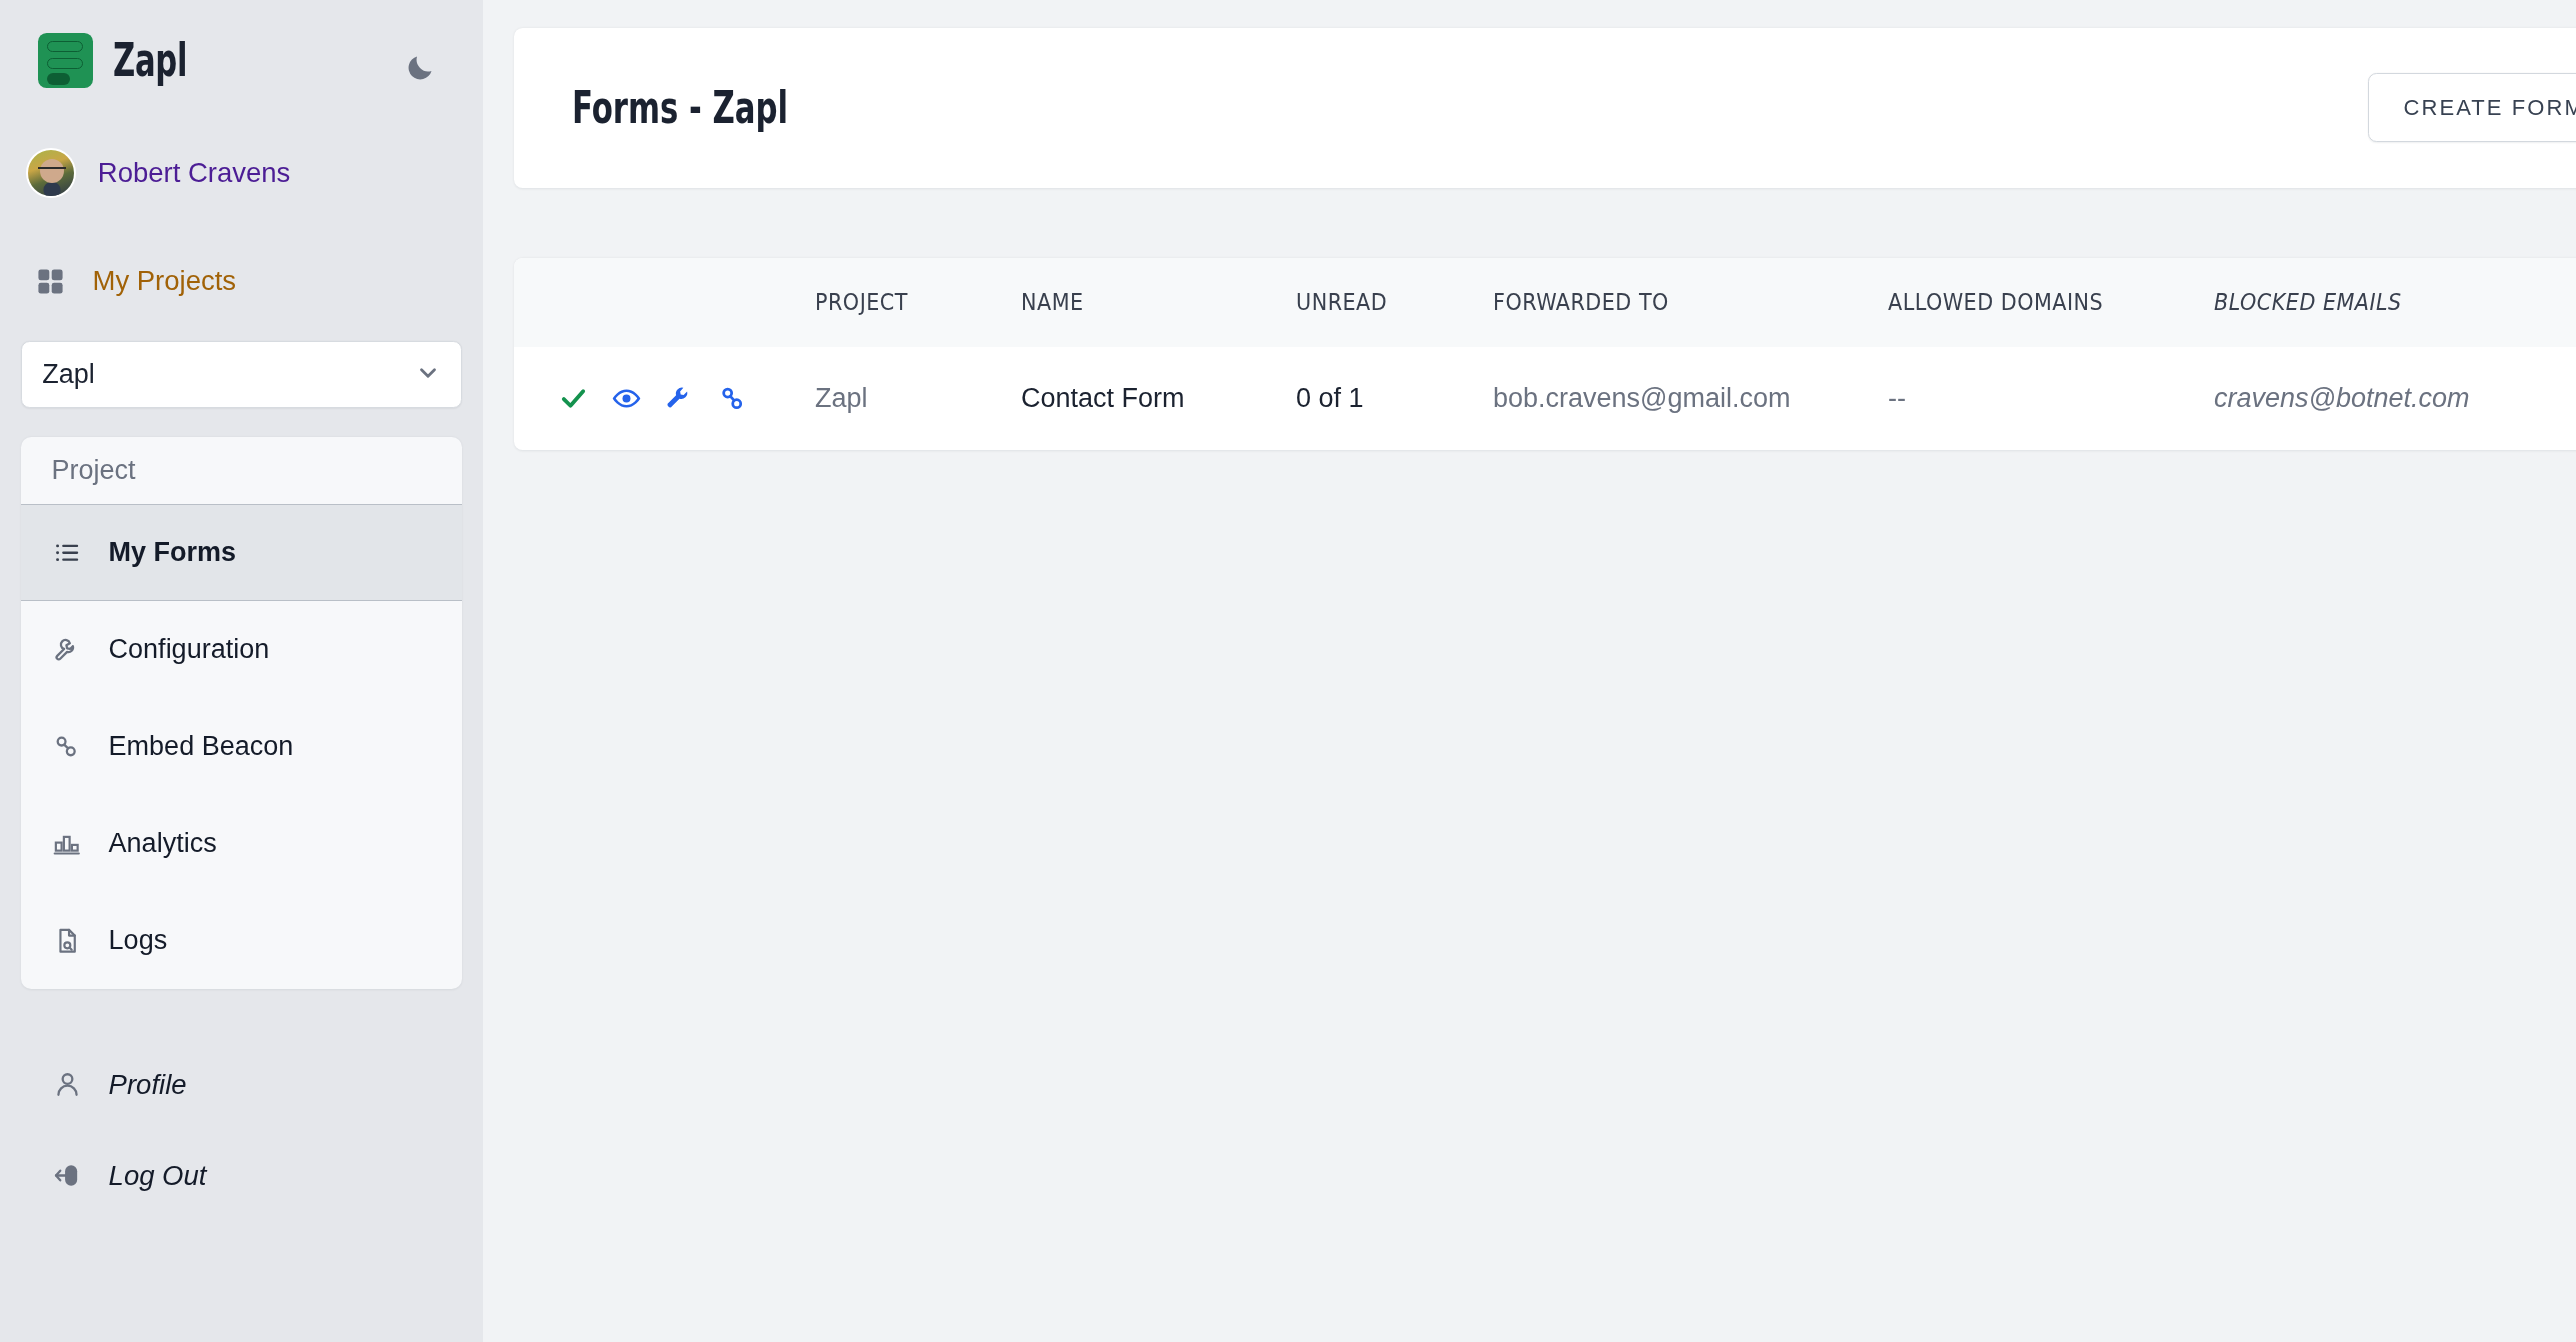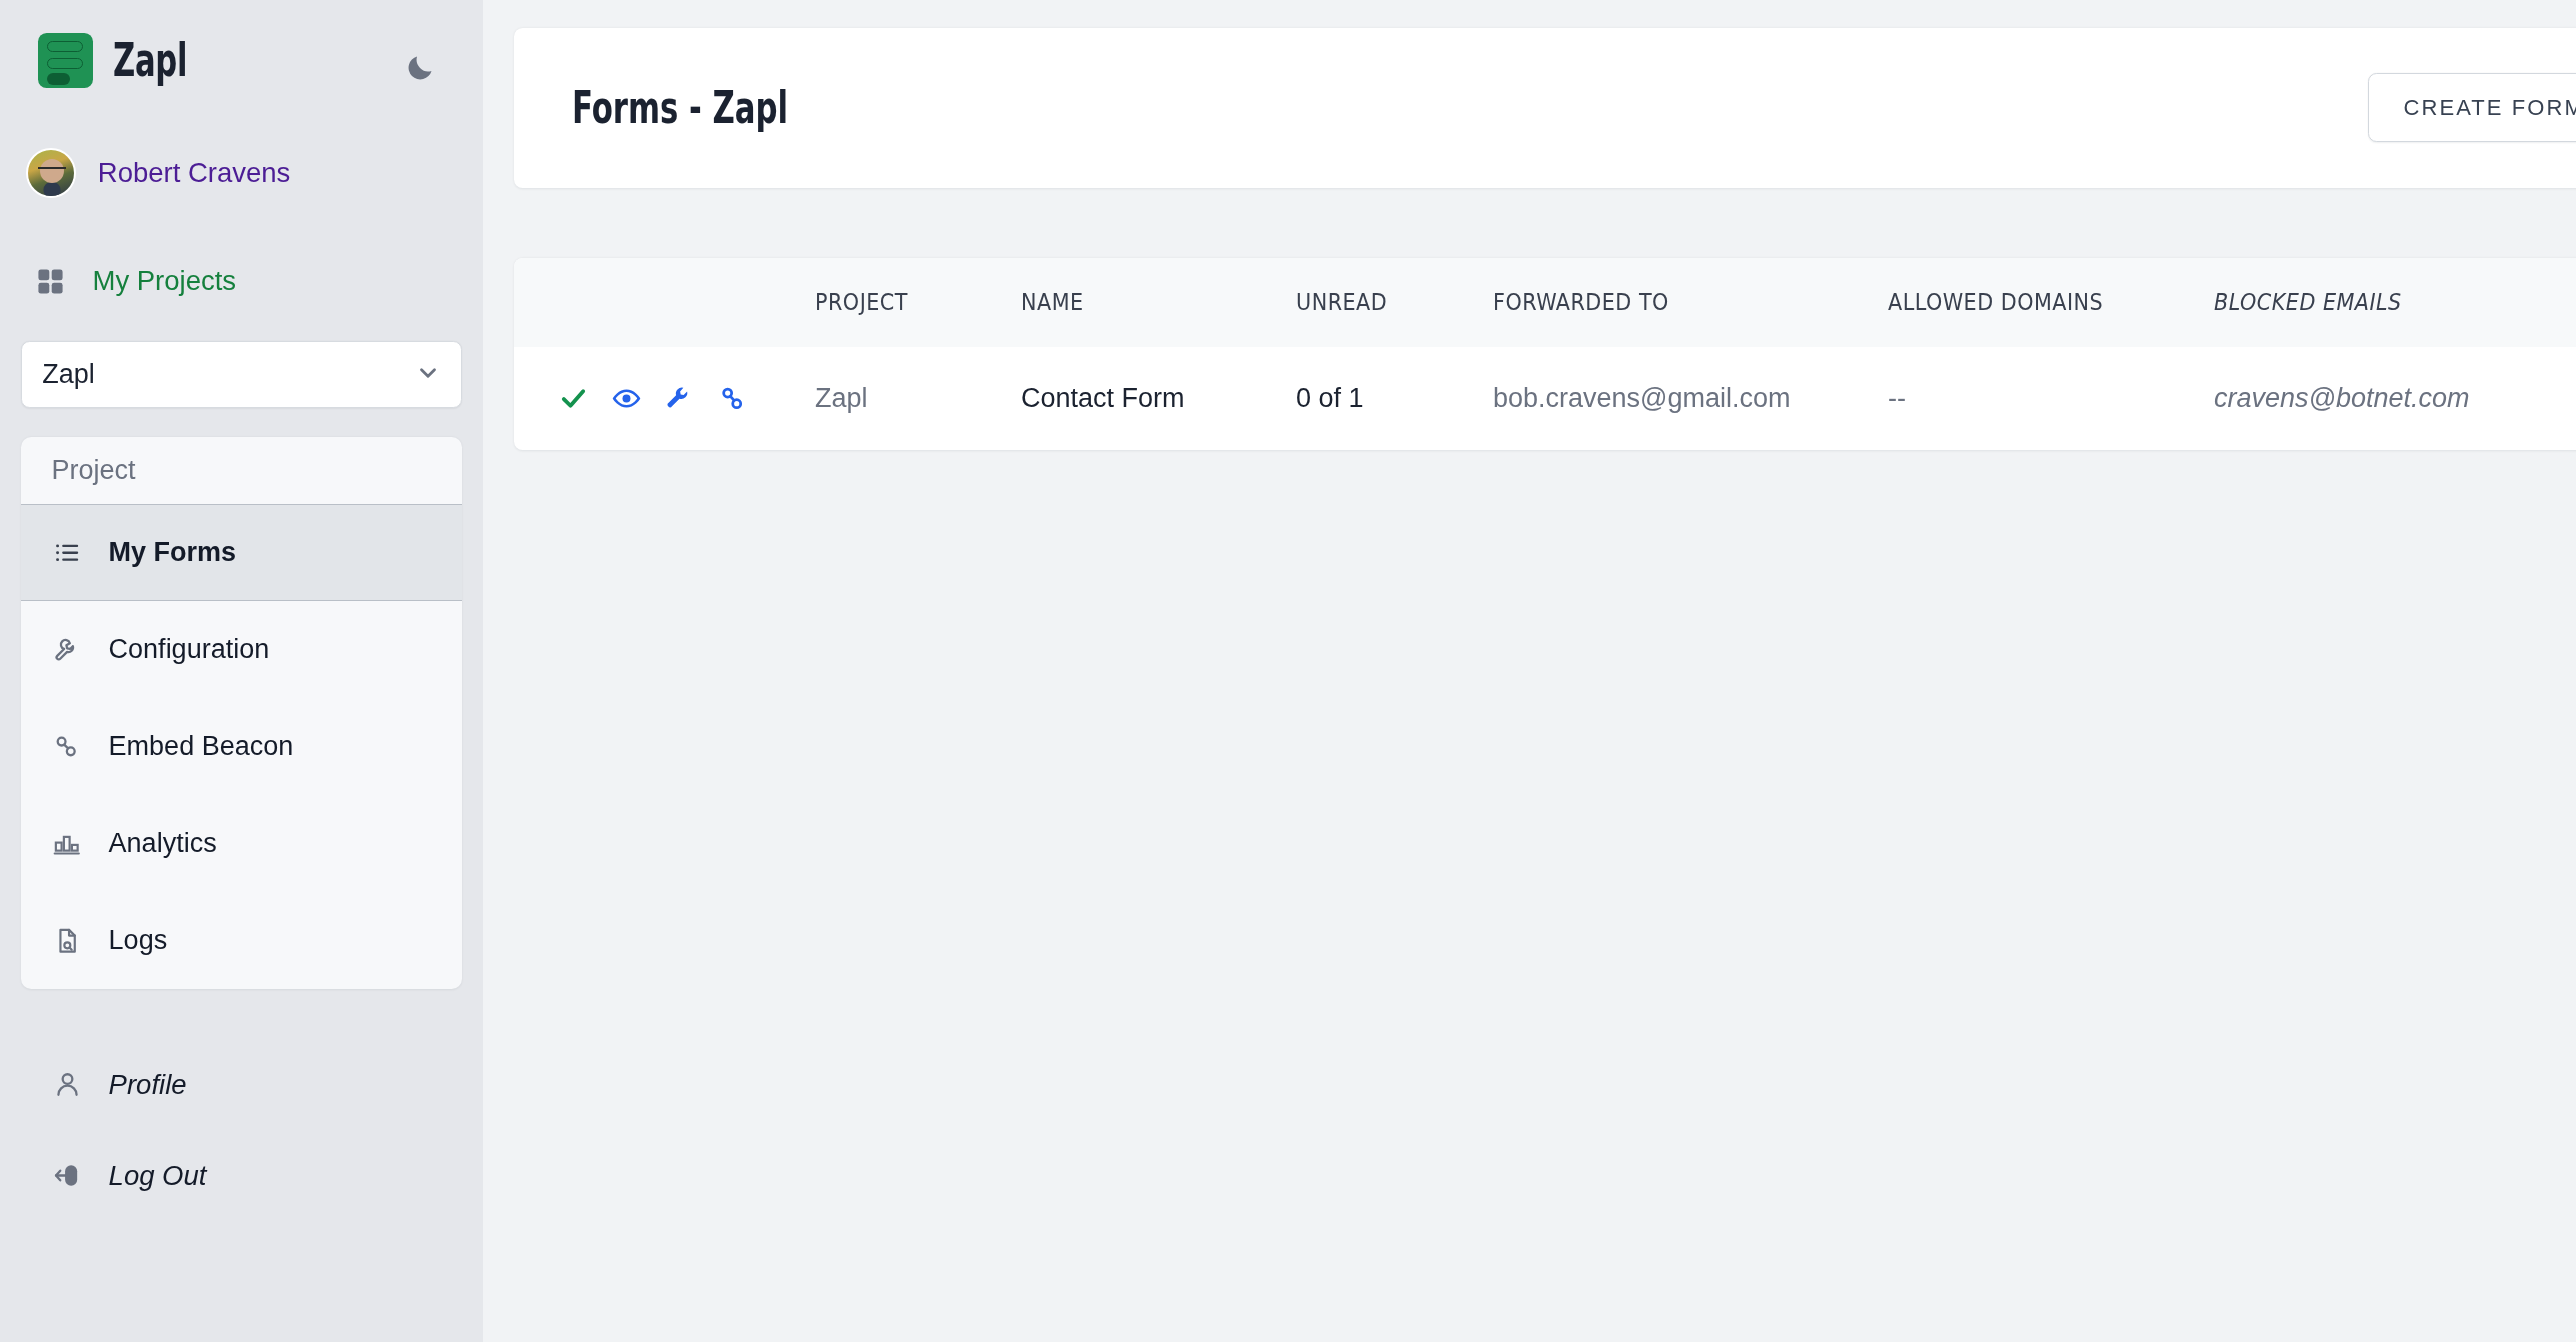--- a/index.html
+++ b/index.html
@@ -61,21 +61,21 @@
     content:""; position:absolute; left:10.3px; top:17px; width:27.5px; height:6.9px;
     border-top:2.6px solid #2b2b2b; z-index:2;
   }
   .user-name { margin-left: 22px; font-size: 27.5px; color: #4c1d95; }
 
   .nav-projects {
     display: flex; align-items: center; height: 72px;
     margin-top: 31px; padding-left: 6.9px;
   }
   .nav-projects .ico { width: 46px; display: flex; justify-content: center; }
-  .nav-projects .lbl { margin-left: 19px; font-size: 27.5px; color: #15803d; }
+  .nav-projects .lbl { margin-left: 19px; font-size: 27.5px; color: #a16207; }
 
   .proj-select {
     margin-top: 24px; height: 67px; background: #fff;
     border: 0.9px solid #d7dbe0; border-radius: 8.6px;
     display: flex; align-items: center; justify-content: space-between;
     padding: 0 20.6px; box-shadow: 0 0.9px 1.7px rgba(16,24,40,.06);
   }
   .proj-select .val { font-size: 27px; color: #1b2230; }
 
   .menu-card {

